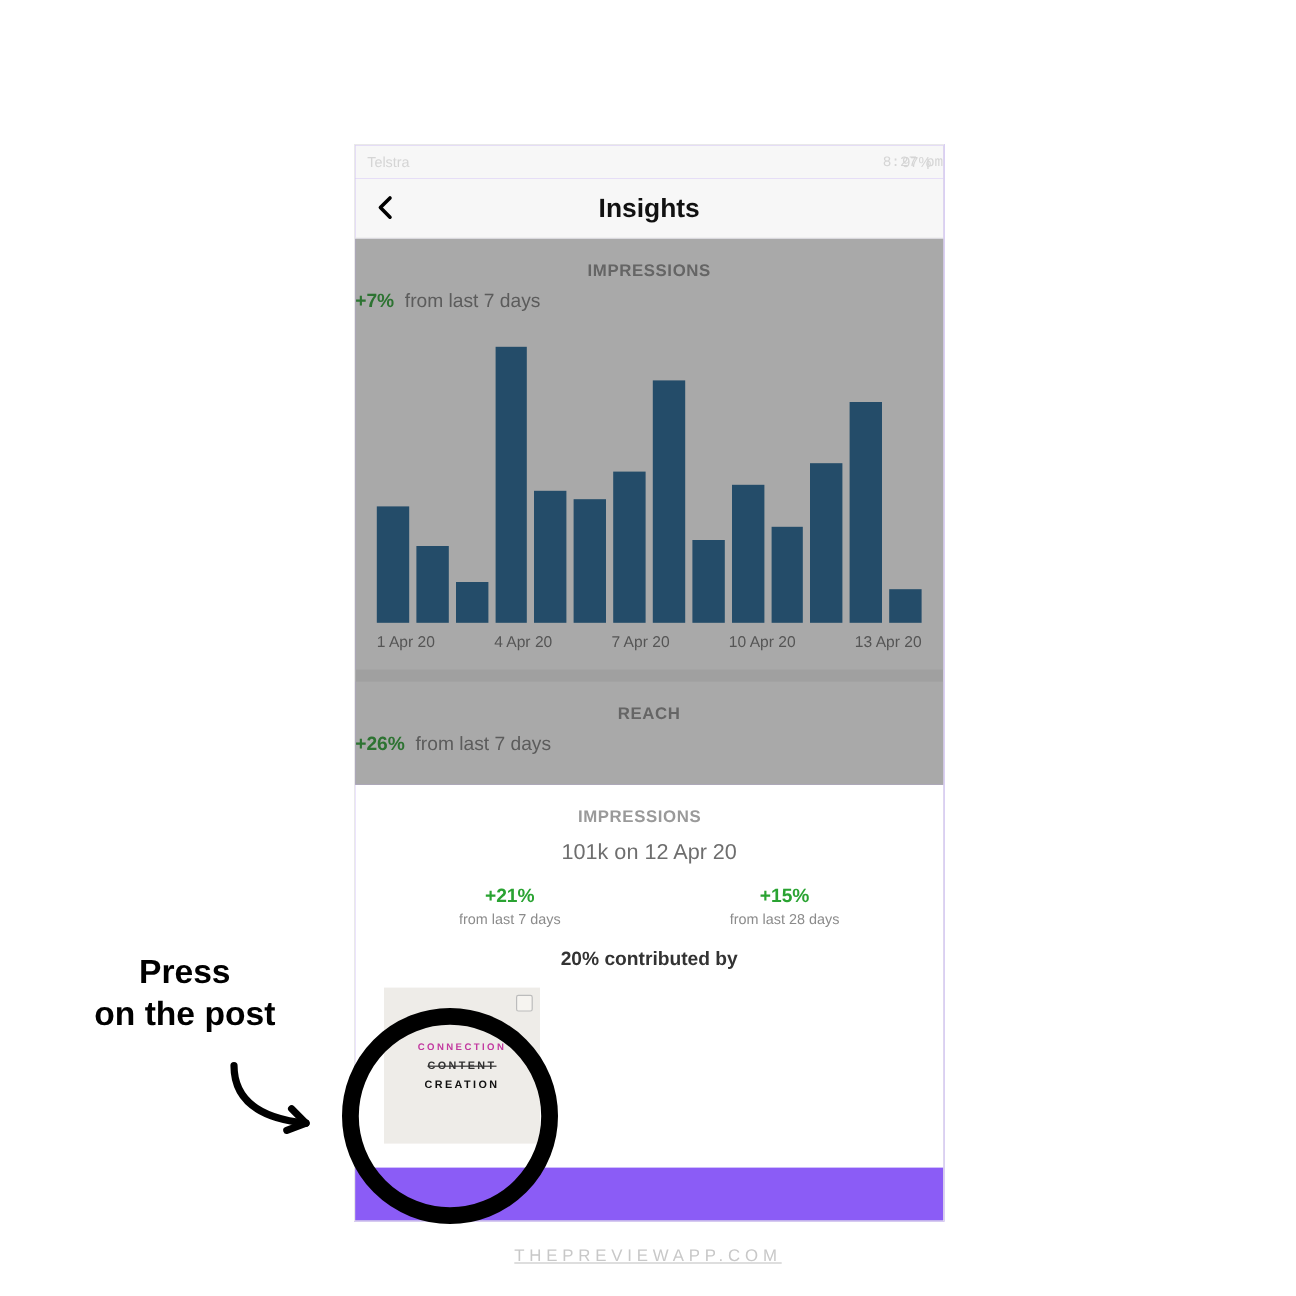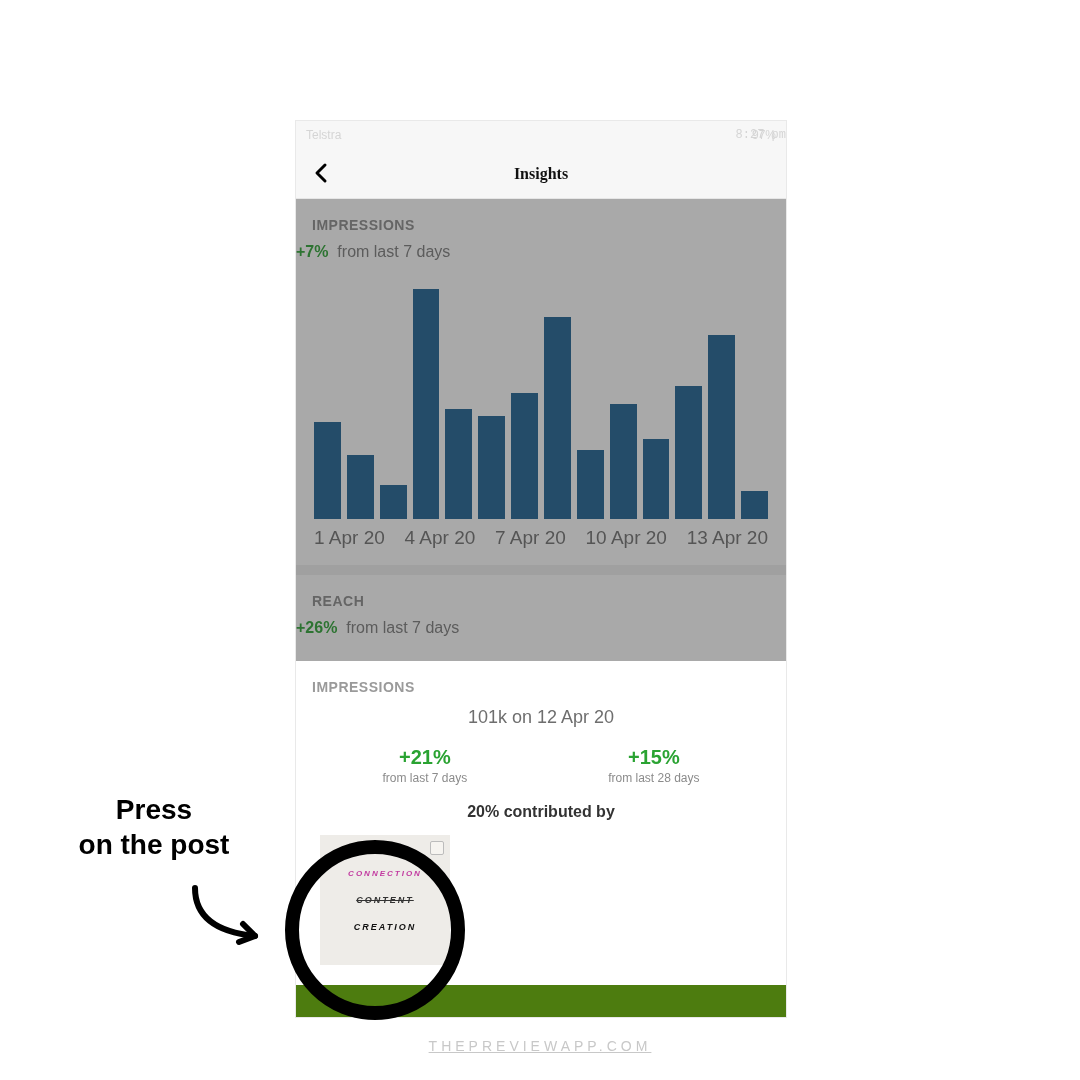--- a/index.html
+++ b/index.html
@@ -12,21 +12,21 @@
     overflow: hidden;
   }
 
   
   .phone {
     position: absolute;
     left: 295px;
     top: 120px;
     width: 492px;
     height: 898px;
-    background: #4d7c0f;
+    background: #8b5cf6;
     border: 1px solid #e9e9e9;
   }
 
   
   .statusbar {
     height: 28px;
     background: #f7f7f7;
     display: flex;
     justify-content: space-between;
     align-items: center;
@@ -40,24 +40,23 @@
   .navheader {
     height: 50px;
     background: #f7f7f7;
     border-bottom: 1px solid #e6e6e6;
     position: relative;
     display: flex;
     align-items: center;
     justify-content: center;
   }
   .navheader .title {
-    font-size: 16px;
+    font-size: 22px;
     font-weight: 700;
     color: #111;
-    font-family: Liberation Serif, serif;
   }
   .navheader .back {
     position: absolute;
     left: 14px;
     top: 12px;
     width: 24px;
     height: 24px;
   }
 
   
@@ -71,20 +70,21 @@
     inset: 0;
     background: rgba(50,50,50,0.42);
     pointer-events: none;
   }
   .section-label {
     font-size: 14px;
     font-weight: 700;
     letter-spacing: 0.5px;
     color: #8a8a8a;
     padding: 18px 16px 6px 16px;
+    text-align: center;
   }
   .delta-line {
     font-size: 16px;
     padding: 4px 0 10px 0;
   }
   .delta { color: #2aa332; font-weight: 600; }
   .muted { color: #7a7a7a; }
 
   
   .chart-wrap {
@@ -98,21 +98,21 @@
     padding: 0 2px;
   }
   .bar {
     flex: 1;
     background: #1a5f91;
   }
   .xlabels {
     display: flex;
     justify-content: space-between;
     padding: 8px 2px 16px 2px;
-    font-size: 19px;
+    font-size: 13px;
     color: #6f6f6f;
   }
 
   .divider {
     height: 10px;
     background: #efefef;
   }
 
   
   .detail {
@@ -128,43 +128,42 @@
     padding-top: 6px;
   }
   .stat-pair {
     display: flex;
     justify-content: space-around;
     padding: 18px 0 10px 0;
   }
   .stat {
     text-align: center;
   }
-  .stat .delta { font-size: 20px; }
+  .stat .delta { font-size: 16px; }
   .stat .sub { font-size: 12px; color: #8b8b8b; margin-top: 2px; }
 
   .contrib {
     text-align: center;
     font-size: 16px;
     font-weight: 600;
     color: #333;
     padding: 8px 0 14px 0;
   }
 
   .post-thumb {
     width: 130px;
     height: 130px;
     background: #eeece8;
     position: relative;
     margin-left: 8px;
     display: flex;
     flex-direction: column;
     align-items: center;
     justify-content: center;
-    gap: 17px;
-    font-style: italic;
+    gap: 6px;
   }
   .post-thumb .carousel-icon {
     position: absolute;
     top: 6px;
     right: 6px;
     width: 14px;
     height: 14px;
     border: 1.5px solid #bcbcbc;
     border-radius: 2px;
     background: #f6f4f0;

